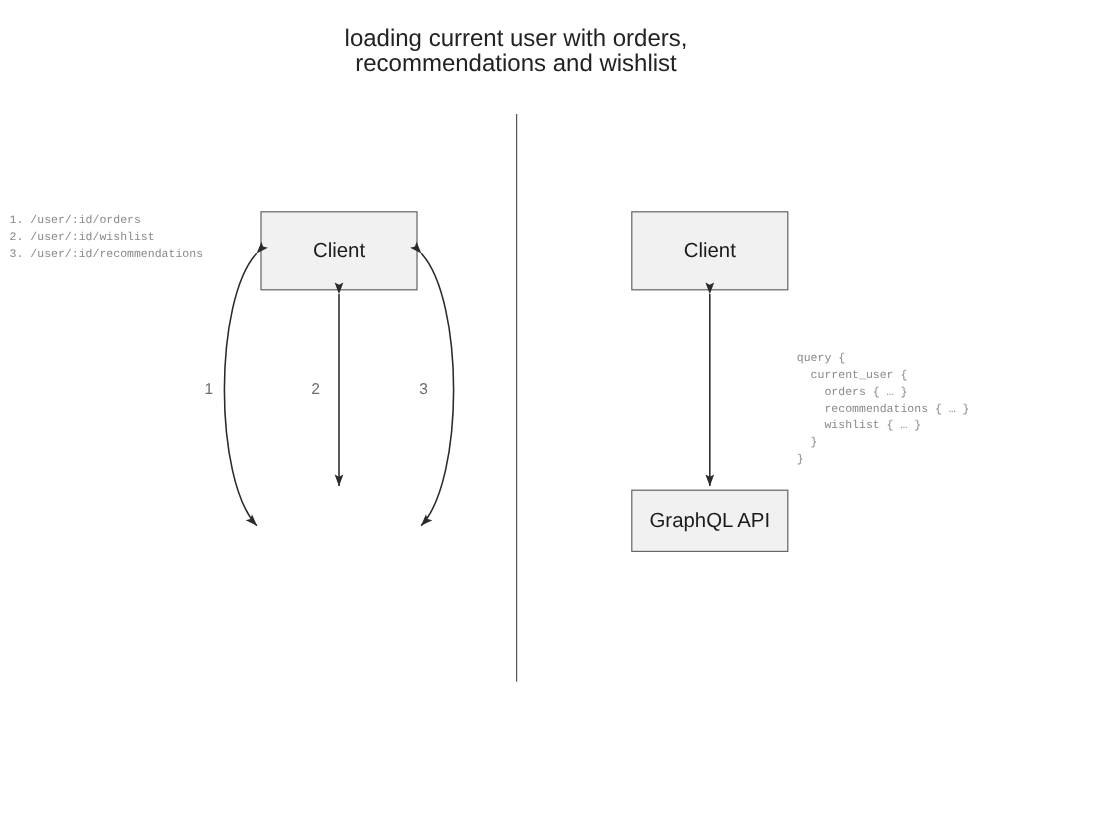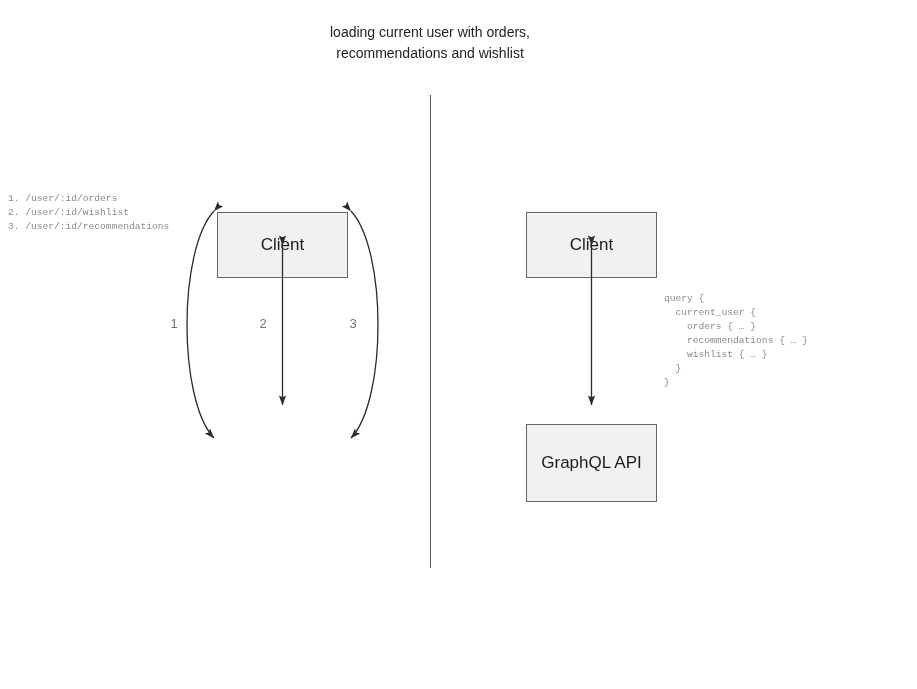--- a/index.html
+++ b/index.html
@@ -22,21 +22,21 @@
     inset: 0;
   }
 
   
   .diagram-title {
     position: absolute;
     left: 0;
     top: 22px;
     width: 860px;
     text-align: center;
-    font-size: 14px;
+    font-size: 20px;
     line-height: 21px;
     color: #222222;
     font-family: "Liberation Sans", sans-serif;
     white-space: pre-line;
   }
 
   
   .divider {
     position: absolute;
     left: 430px;
@@ -51,27 +51,26 @@
     position: absolute;
     background: #f1f1f1;
     border: 1.2px solid #666666;
     box-sizing: border-box;
     display: flex;
     align-items: center;
     justify-content: center;
     font-size: 17px;
     color: #1b1b1b;
     font-family: "Liberation Sans", sans-serif;
-    margin-top: 36px;
   }
 
   #client-rest-box   { left: 217px; top: 176px; width: 131px; height: 66px; }
   #rest-api-box      { left: 217px; top: 408px; width: 131px; height: 66px; }
   #client-gql-box    { left: 526px; top: 176px; width: 131px; height: 66px; }
-  #graphql-api-box   { left: 526px; top: 388px; width: 131px; height: 78px; }
+  #graphql-api-box   { left: 526px; top: 408px; width: 131px; height: 52px; }
 
   
   .arrow-layer {
     position: absolute;
     left: 0;
     top: 0;
     width: 917px;
     height: 689px;
     pointer-events: none;
   }
@@ -96,21 +95,21 @@
 
   
   .code-block {
     position: absolute;
     font-family: "Liberation Mono", "DejaVu Sans Mono", monospace;
     font-size: 9.6px;
     line-height: 14px;
     color: #8a8a8a;
     white-space: pre;
   }
-  #rest-endpoint-list { left: 8px; top: 192px; }
+  #rest-endpoint-list { left: 8px; top: 177px; }
   #graphql-query      { left: 664px; top: 292px; }
 </style>
 </head>
 <body>
 
 <div id="canvas">
 
   <div class="diagram-title">loading current user with orders,
 recommendations and wishlist</div>
 

